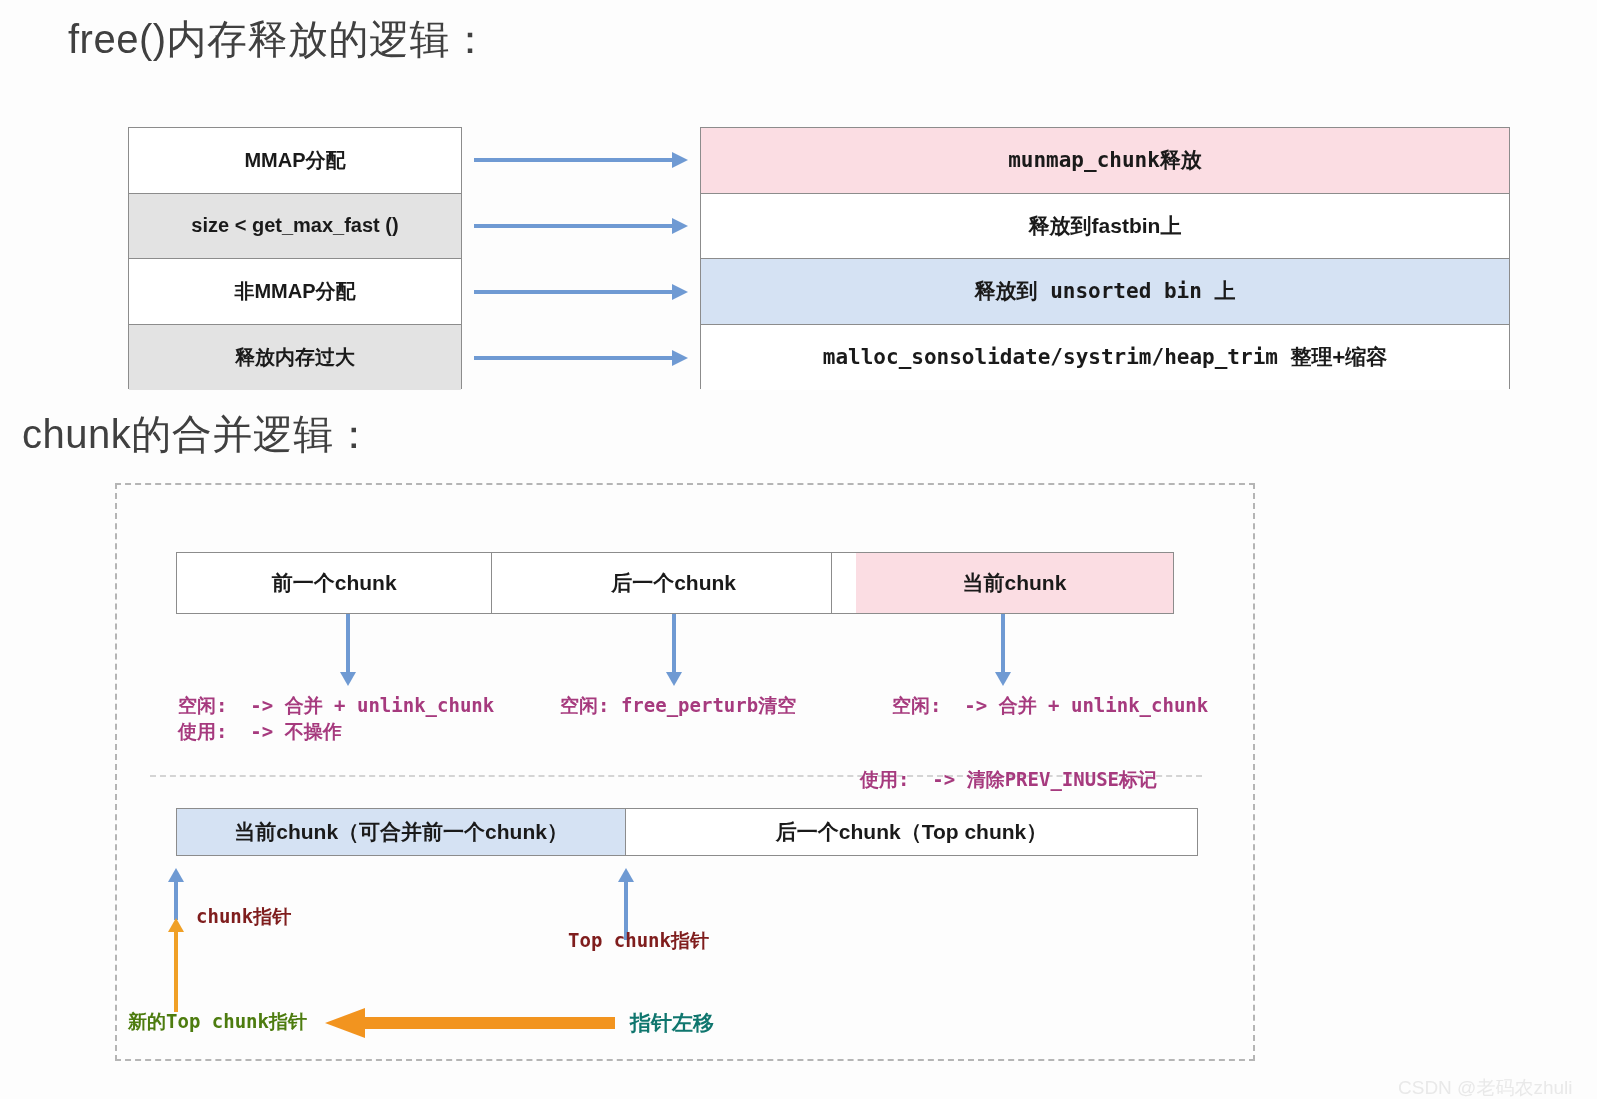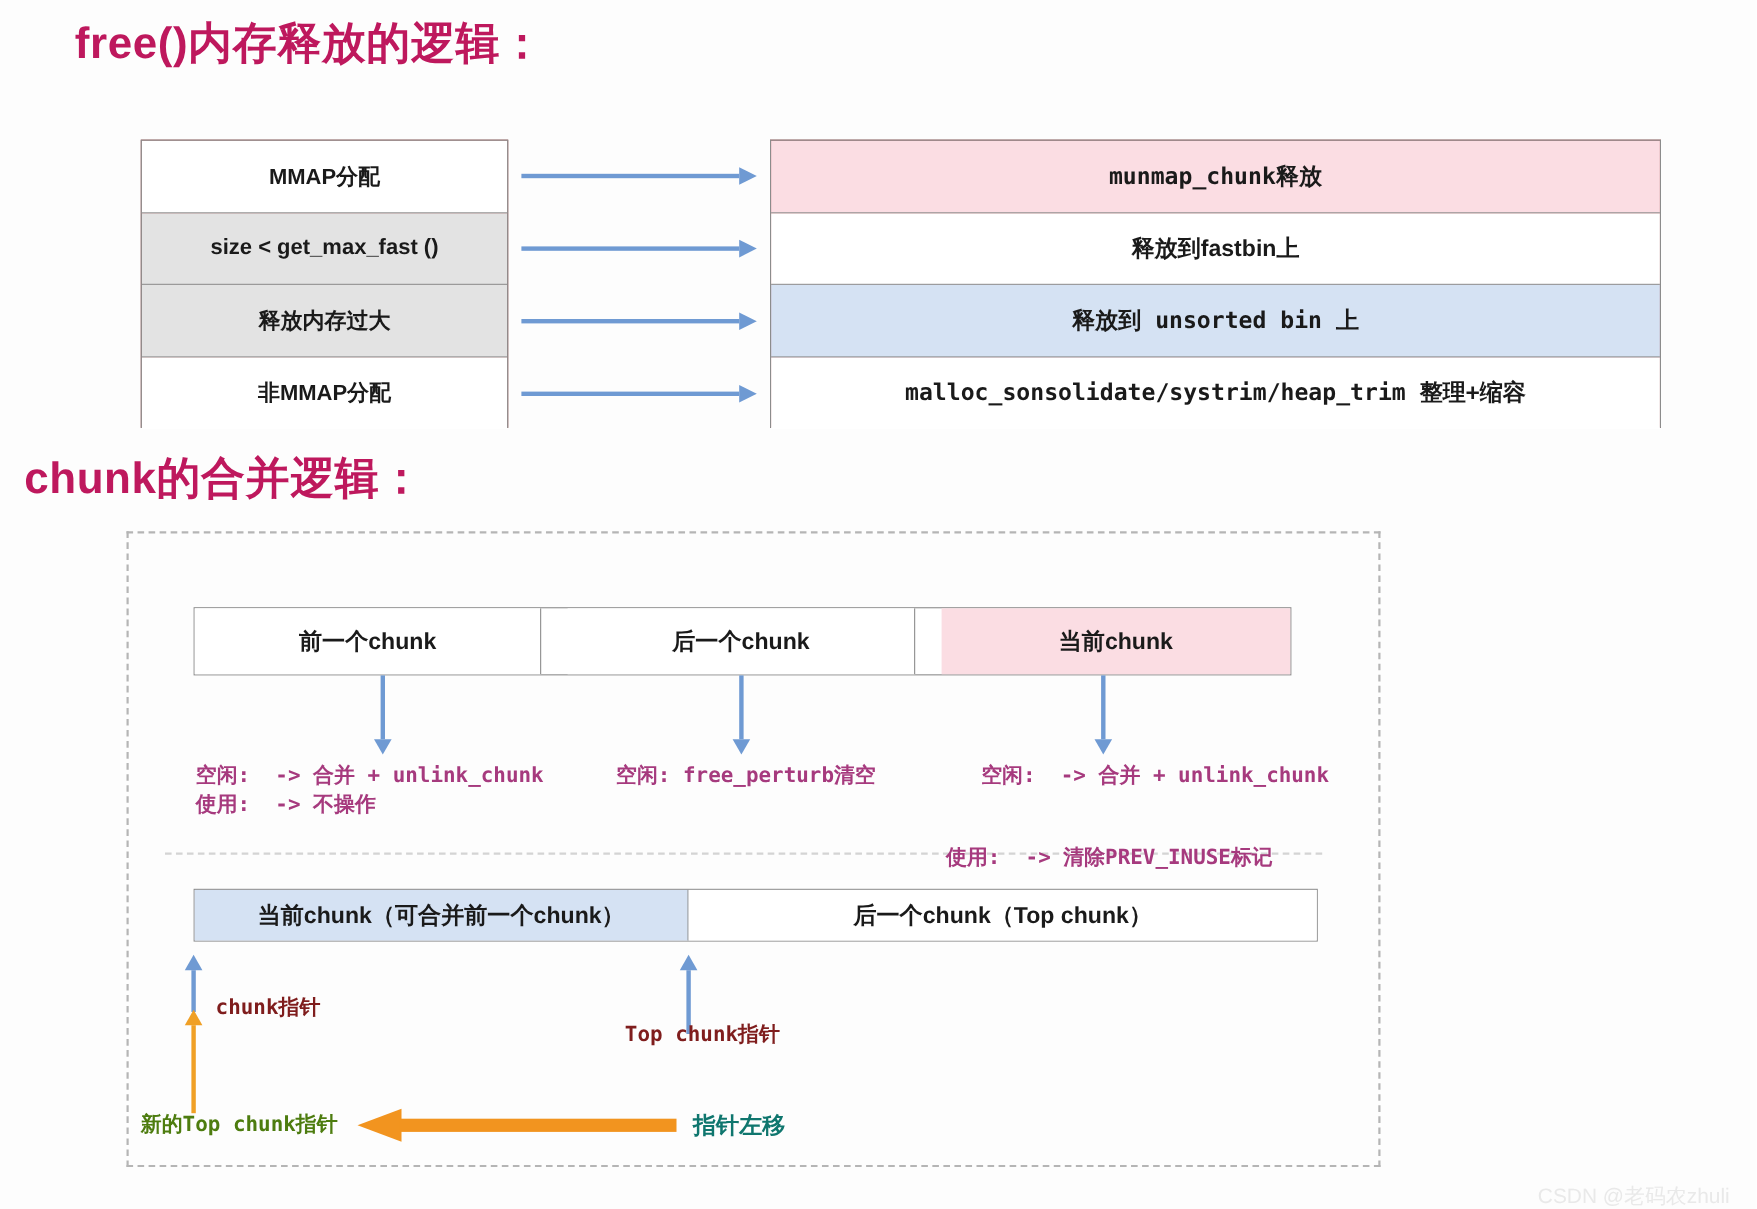--- a/index.html
+++ b/index.html
@@ -16,22 +16,22 @@
   }
   .canvas {
     position: absolute;
     inset: 0;
     background: #fdfdfd;
   }
 
   
   .heading {
     position: absolute;
-    font-weight: bold;
-    color: #be185d;
+    font-weight: normal;
+    color: #404040;
     letter-spacing: 0.5px;
     white-space: nowrap;
   }
   #heading-free {
     left: 68px;
     top: 12px;
     font-size: 40px;
   }
   #heading-chunk {
     left: 22px;
@@ -261,22 +261,22 @@
 
 <div class="canvas">
 
   <div class="heading" id="heading-free">free()内存释放的逻辑：</div>
 
   <div class="heading" id="heading-chunk">chunk的合并逻辑：</div>
 
   <div class="flow-table" id="left-table">
     <div class="flow-row bg-white">MMAP分配</div>
     <div class="flow-row bg-gray">size &lt; get_max_fast ()</div>
+    <div class="flow-row bg-white">非MMAP分配</div>
     <div class="flow-row bg-gray">释放内存过大</div>
-    <div class="flow-row bg-white">非MMAP分配</div>
   </div>
 
   <div class="flow-table" id="right-table">
     <div class="flow-row bg-pink mono-row">munmap_chunk释放</div>
     <div class="flow-row bg-white">释放到fastbin上</div>
     <div class="flow-row bg-blue mono-row">释放到 unsorted bin 上</div>
     <div class="flow-row bg-white mono-row">malloc_sonsolidate/systrim/heap_trim 整理+缩容</div>
   </div>
 
   <div class="h-arrow" style="left:474px; top:152px; width:214px;">

